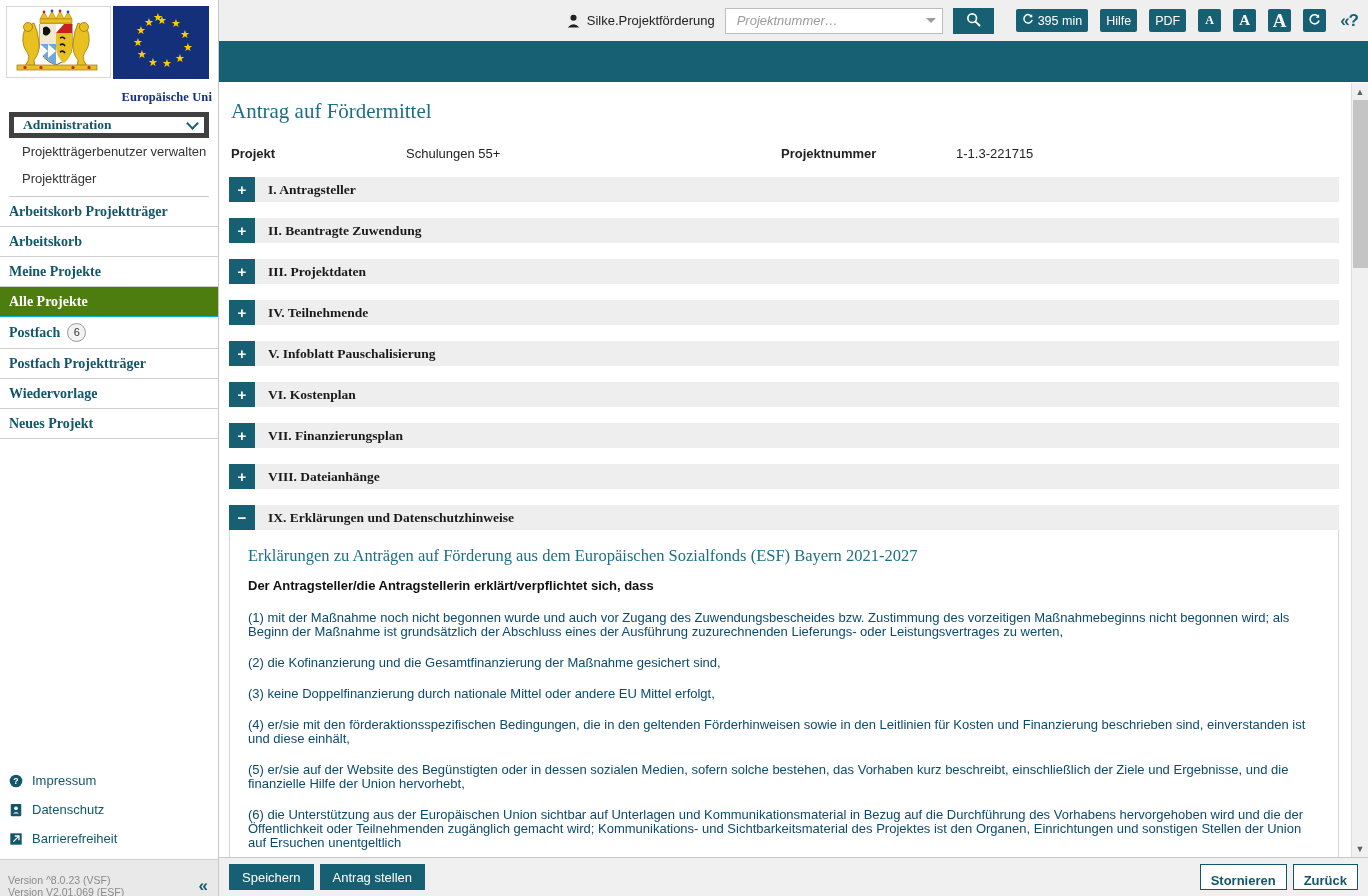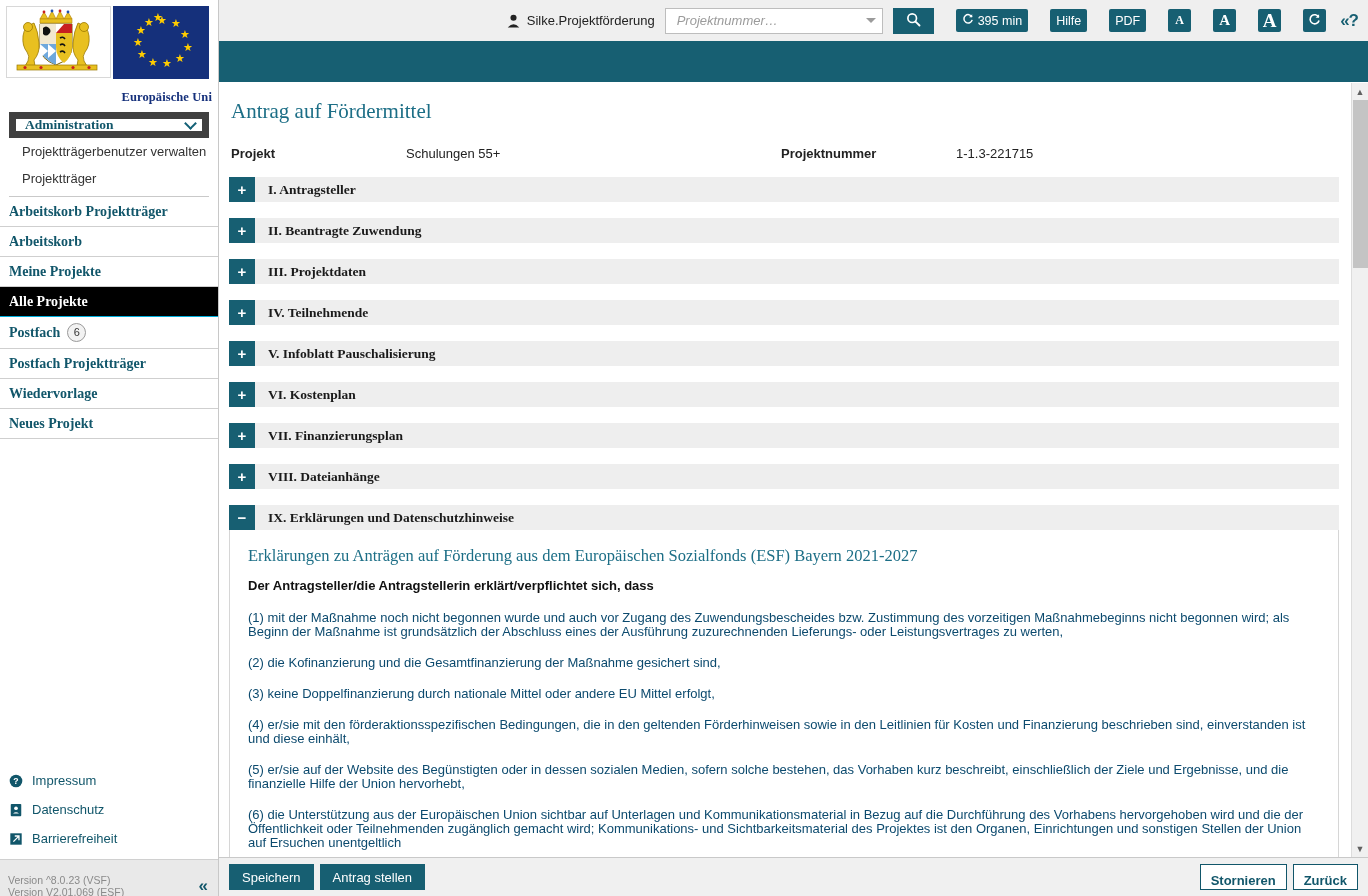--- a/index.html
+++ b/index.html
@@ -63,21 +63,21 @@
     font-weight: bold;
     font-size: 12.5px;
     color: #15307B;
     padding-right: 6px;
     margin-top: 12px;
     letter-spacing: 0.1px;
   }
   .admin-select {
     margin: 7px 9px 0 9px;
     height: 26px;
-    border: 7px solid #404040;
+    border: 5px solid #404040;
     display: flex;
     align-items: center;
     justify-content: space-between;
     padding: 0 7px 0 9px;
     color: #11566a;
     font-family: "Liberation Serif", serif;
     font-weight: bold;
     font-size: 13.5px;
     cursor: pointer;
     background: #fff;
@@ -107,21 +107,21 @@
     font-size: 14px;
     color: #11566a;
     border-bottom: 1px solid #cfcfcf;
     cursor: pointer;
     display: flex;
     align-items: center;
     gap: 7px;
     line-height: 17px;
   }
   .nav-item.active {
-    background: #000000;
+    background: #4d7c0f;
     color: #ffffff;
     border-bottom: 1px solid #00AEDB;
   }
   .badge {
     display: inline-flex;
     align-items: center; justify-content: center;
     min-width: 19px; height: 19px;
     border-radius: 10px;
     border: 1px solid #9a9a9a;
     background: #f2f2f2;
@@ -225,21 +225,21 @@
   }
   .btn-search {
     width: 41px; height: 26px;
     background: #175F72;
     border: 0;
     margin-left: 10px;
     display: flex; align-items: center; justify-content: center;
     cursor: pointer;
     color: #fff;
   }
-  .tb-group { display: flex; align-items: center; gap: 22px; margin-left: 22px; border-radius: 7px; }
+  .tb-group { display: flex; align-items: center; gap: 12px; margin-left: 22px; border-radius: 7px; }
   .tb-btn {
     background: #175F72;
     color: #ffffff;
     border: 0;
     height: 23px;
     border-radius: 2px;
     padding: 0 6px;
     font-size: 12.5px;
     font-family: "Liberation Sans", sans-serif;
     display: inline-flex;

